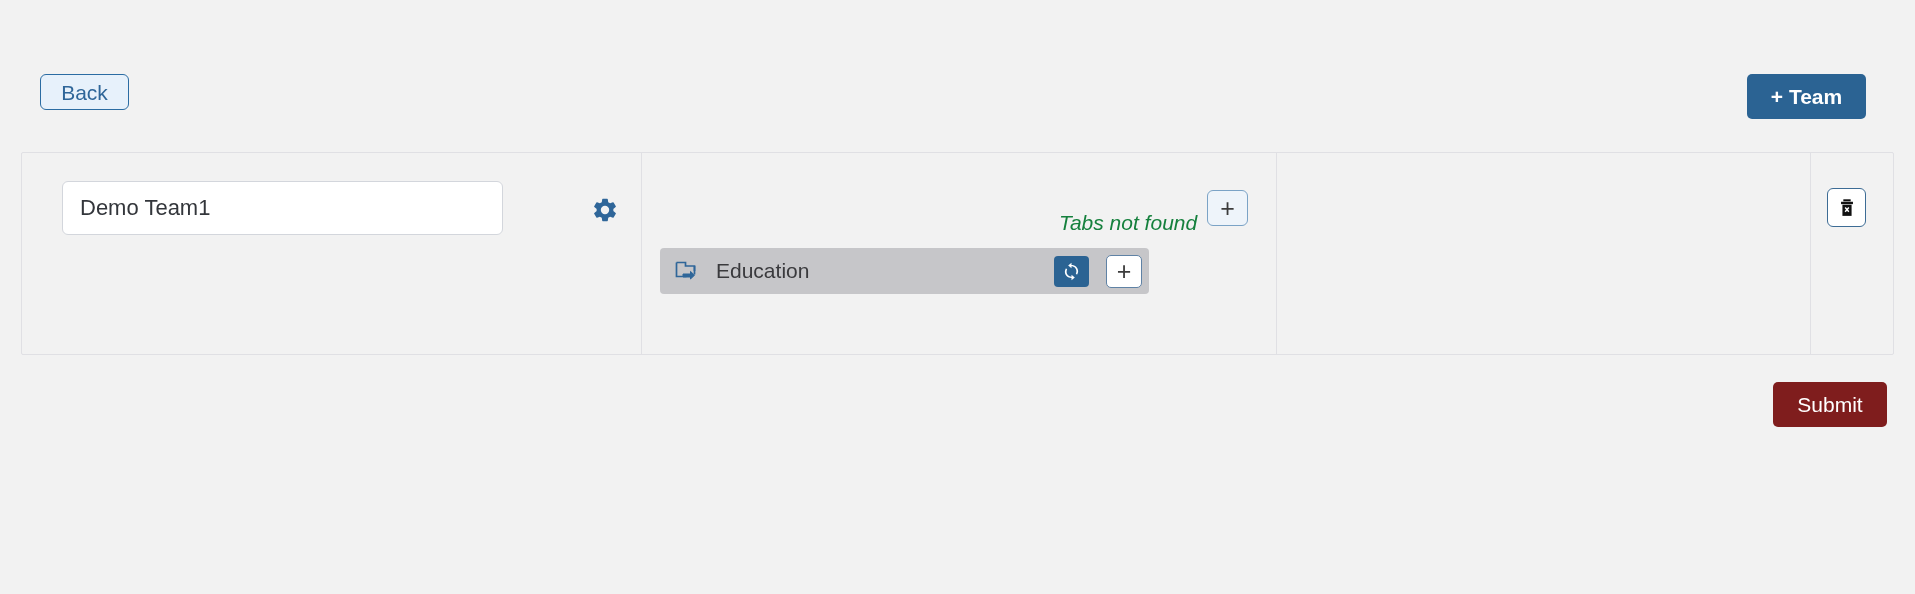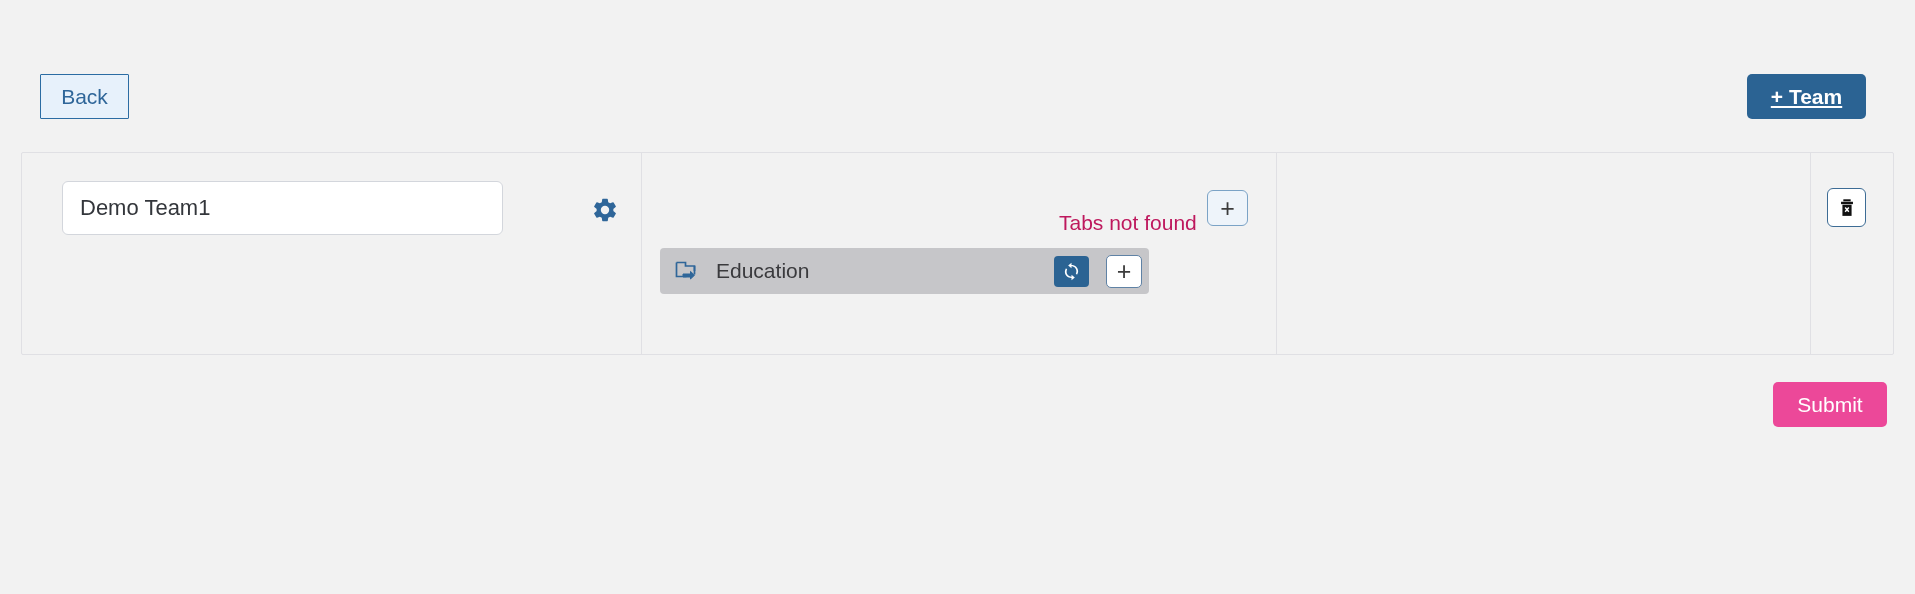--- a/index.html
+++ b/index.html
@@ -27,24 +27,24 @@
     left: 0; top: 0;
     width: 1915px;
     height: 150px;
   }
 
   .back-button {
     position: absolute;
     left: 40px;
     top: 74px;
     width: 89px;
-    height: 45px;
+    height: 36px;
     background: #e7f1fb;
     border: 1px solid #2b6ca3;
-    border-radius: 1px;
+    border-radius: 6px;
     color: #2f6699;
     font-size: 21px;
     font-family: "Liberation Sans", sans-serif;
     cursor: pointer;
     display: flex;
     align-items: center;
     justify-content: center;
     padding: 0;
     line-height: 1;
   }
@@ -61,21 +61,20 @@
     color: #ffffff;
     font-size: 21px;
     font-weight: bold;
     font-family: "Liberation Sans", sans-serif;
     cursor: pointer;
     display: flex;
     align-items: center;
     justify-content: center;
     padding: 0;
     line-height: 1;
-    text-decoration: underline;
   }
 
   
   .main-panel {
     position: absolute;
     left: 21px;
     top: 152px;
     width: 1873px;
     height: 203px;
     background: #f2f2f2;
@@ -222,22 +221,23 @@
     letter-spacing: 0.4px;
     color: #8a8c91;
     white-space: nowrap;
   }
 
   .tabs-empty {
     position: absolute;
     left: 1037px;
     top: 58px;
     font-size: 21px;
-    color: #be185d;
+    color: #15803d;
     white-space: nowrap;
+    font-style: italic;
   }
 
   
   .delete-button {
     position: absolute;
     left: 1805px;
     top: 35px;
     width: 39px;
     height: 39px;
     background: #ffffff;
@@ -250,21 +250,21 @@
     padding: 0;
   }
 
   
   .submit-button {
     position: absolute;
     left: 1773px;
     top: 382px;
     width: 114px;
     height: 45px;
-    background: #ec4899;
+    background: #7f1d1d;
     border: none;
     border-radius: 5px;
     color: #ffffff;
     font-size: 21px;
     font-family: "Liberation Sans", sans-serif;
     cursor: pointer;
     display: flex;
     align-items: center;
     justify-content: center;
     padding: 0;

